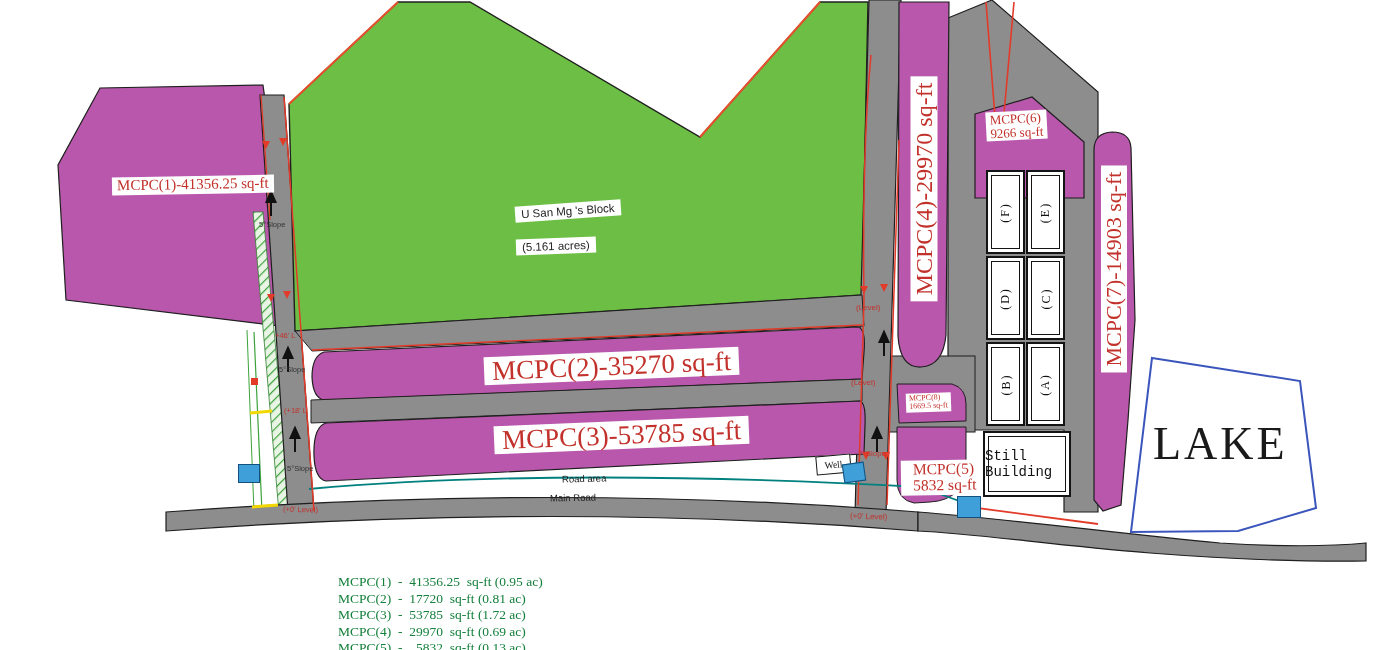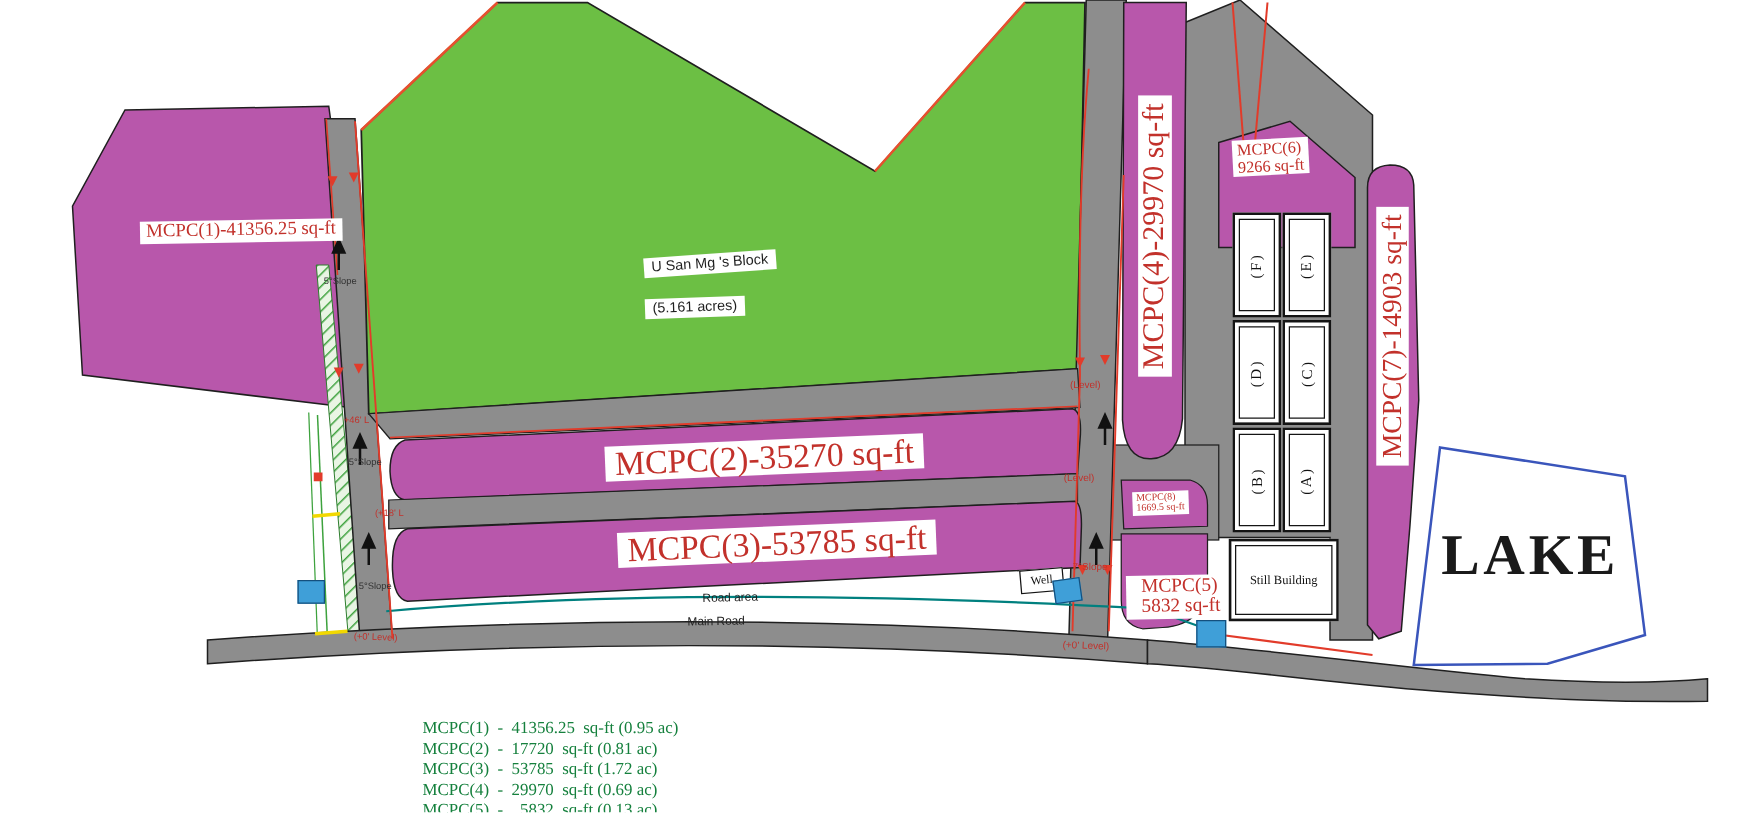--- a/index.html
+++ b/index.html
@@ -156,40 +156,40 @@
   <div class="unit-box" style="left:1026px;top:256px;">
     <span>(C)</span>
     </div>
   <div class="unit-box" style="left:986px;top:342px;">
     <span>(B)</span>
     </div>
   <div class="unit-box" style="left:1026px;top:342px;">
     <span>(A)</span>
     </div>
 
-  <div class="dbl-box" style="left:983px;top:431px;width:84px;height:62px;font-size:10px;">
+  <div class="dbl-box" style="left:983px;top:431px;width:84px;height:62px;font-size:14px;font-family:Liberation Mono, monospace;">
     <span>Still Building</span>
   </div>
   <div class="dbl-box" style="left:816px;top:455px;width:33px;height:17px;font-size:9.5px;box-shadow:none;border-width:1.5px;transform:rotate(-5deg);">
     <span>Well</span>
   </div>
 
   <div class="blue-sq" style="left:238px;top:464px;width:20px;height:17px;"></div>
   <div class="blue-sq" style="left:843px;top:463px;width:20px;height:17px;transform:rotate(-8deg);"></div>
   <div class="blue-sq" style="left:957px;top:496px;width:22px;height:20px;"></div>
 
-  <div class="lbl nobg" style="left:1153px;top:420px;font-size:46px;letter-spacing:3px;color:#1a1a1a;font-weight:bold;">LAKE</div>
+  <div class="lbl nobg" style="left:1153px;top:420px;font-size:46px;letter-spacing:3px;color:#1a1a1a;">LAKE</div>
 
   <div class="lbl nobg sans" style="left:562px;top:474px;font-size:9.5px;transform:rotate(-1.5deg);">Road area</div>
   <div class="lbl nobg sans" style="left:550px;top:493px;font-size:9.5px;color:#222;transform:rotate(-1deg);">Main Road</div>
 
   <div class="lbl tiny" style="left:259px;top:221px;">5°Slope</div>
   <div class="lbl tiny tinyred" style="left:275px;top:332px;">+46' L</div>
   <div class="lbl tiny" style="left:279px;top:366px;">5°Slope</div>
-  <div class="lbl tiny tinyred" style="left:300px;top:407px;">(+18' L</div>
+  <div class="lbl tiny tinyred" style="left:284px;top:407px;">(+18' L</div>
   <div class="lbl tiny" style="left:287px;top:465px;">5°Slope</div>
   <div class="lbl tiny tinyred" style="left:283px;top:506px;transform:rotate(2deg);">(+0' Level)</div>
   <div class="lbl tiny tinyred" style="left:856px;top:304px;font-size:8px;">(Level)</div>
   <div class="lbl tiny tinyred" style="left:851px;top:379px;font-size:8px;">(Level)</div>
   <div class="lbl tiny tinyred" style="left:858px;top:450px;font-size:8px;">7°Slope</div>
   <div class="lbl tiny tinyred" style="left:850px;top:513px;font-size:8px;transform:rotate(2deg);">(+0' Level)</div>
 
   <div style="position:absolute;left:338px;top:574px;">
     <div class="legend-line">MCPC(1)  -  41356.25  sq-ft (0.95 ac)</div>
     <div class="legend-line">MCPC(2)  -  17720  sq-ft (0.81 ac)</div>

